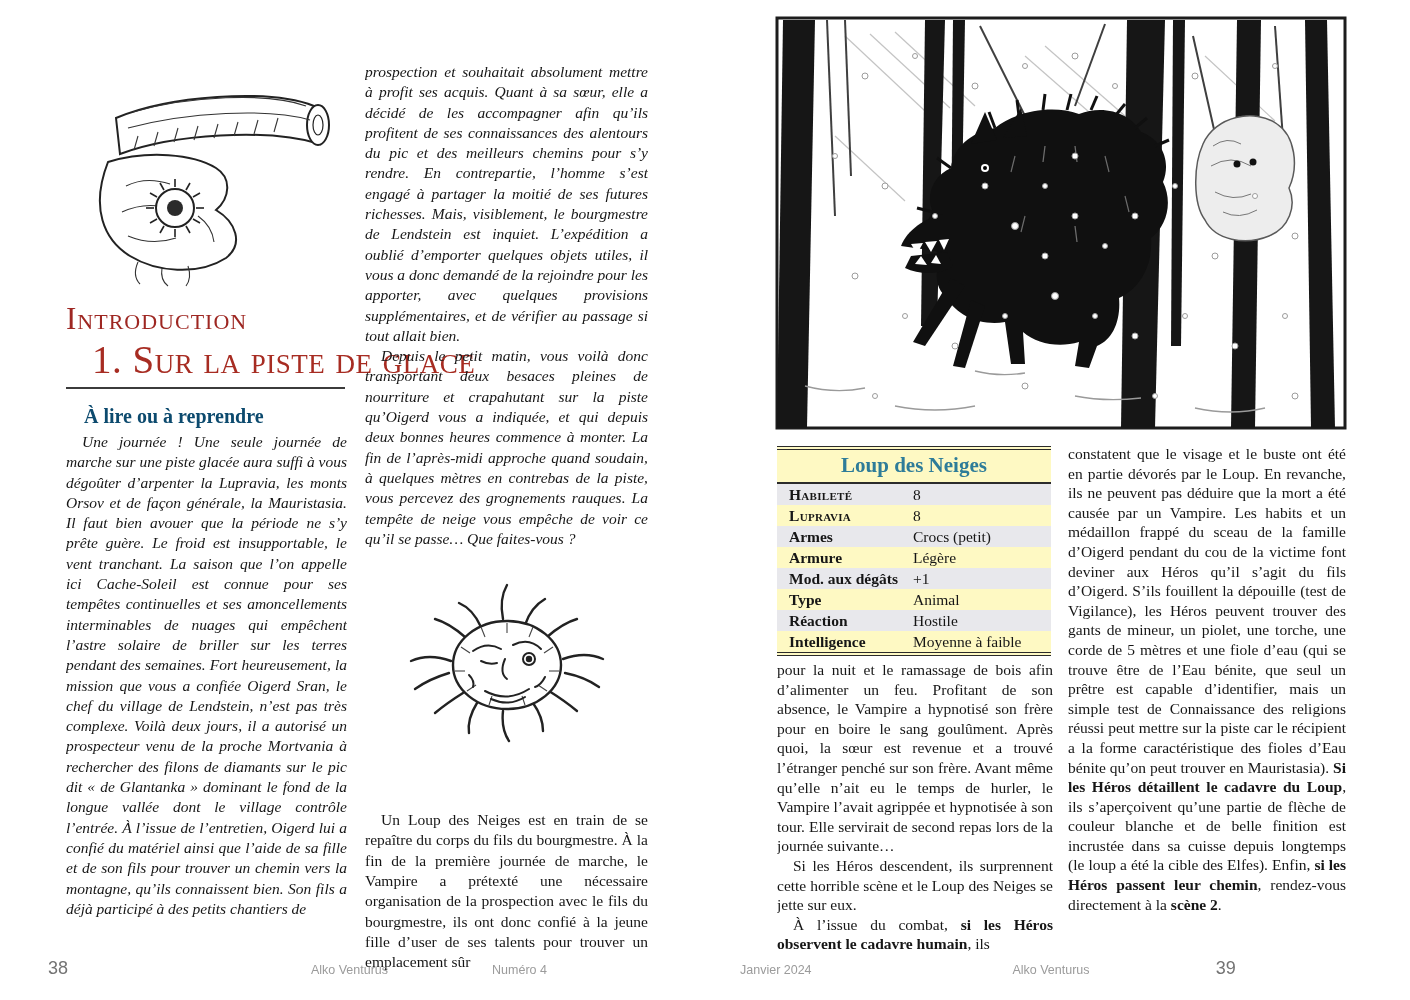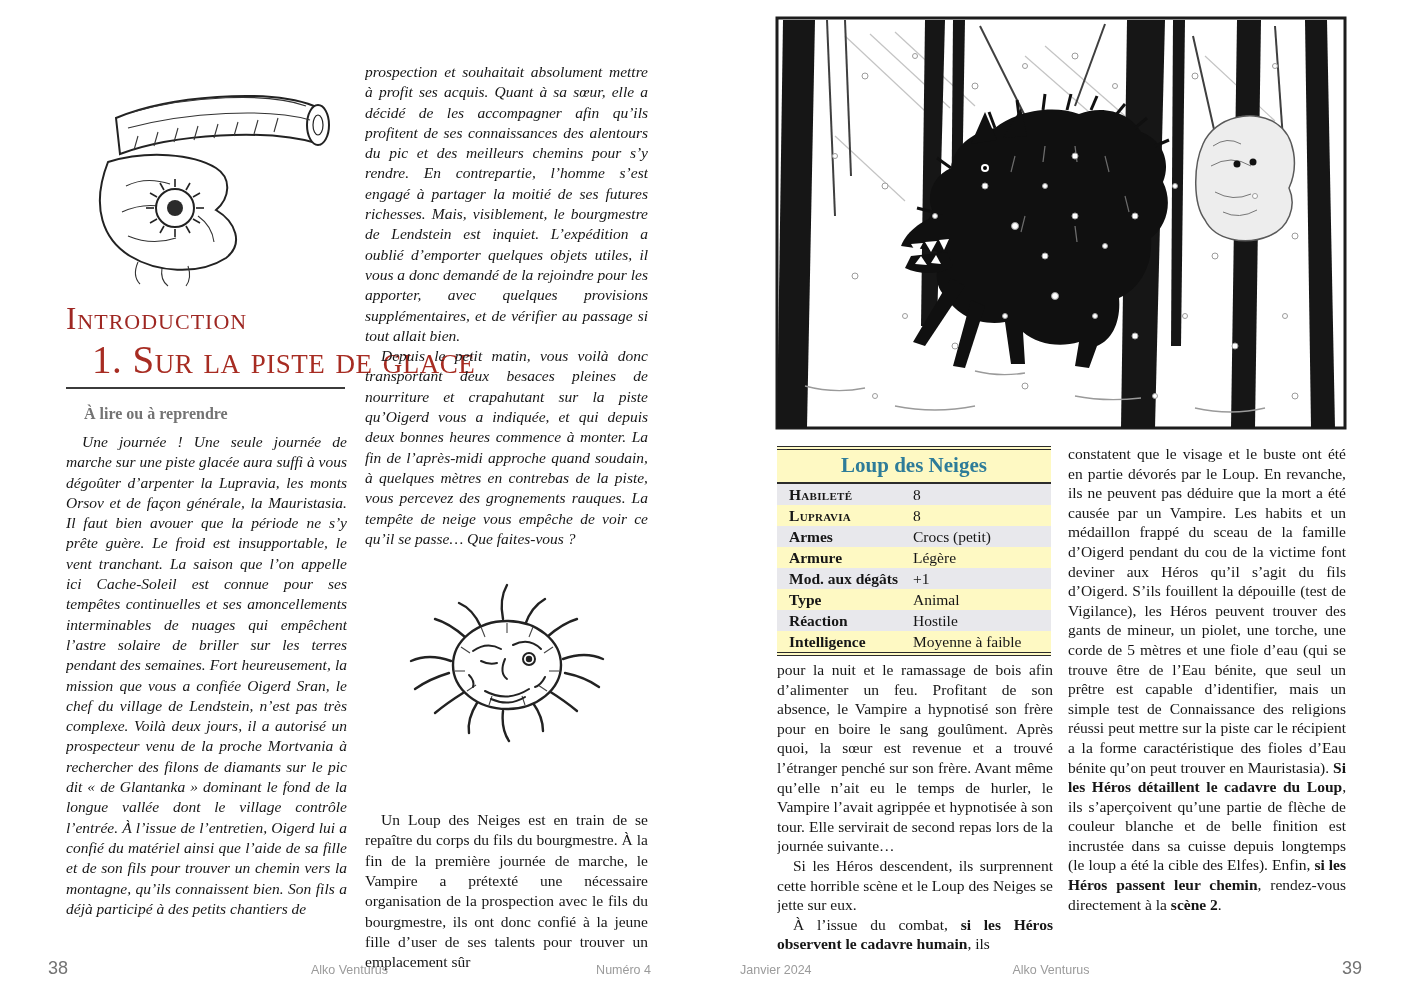--- a/index.html
+++ b/index.html
@@ -3,21 +3,21 @@
 <meta charset="utf-8">
 <style>
   html,body{margin:0;padding:0;background:#e8e8e8;}
   #canvas{position:relative;width:1410px;height:1000px;background:#ffffff;overflow:hidden;
           font-family:"Liberation Serif",serif;color:#161616;}
   .abs{position:absolute;}
   
   .kicker{font-variant:small-caps;font-size:31px;letter-spacing:1px;color:#9e2722;line-height:1;}
   .chap-title{font-variant:small-caps;font-size:39px;letter-spacing:.5px;color:#a72c22;line-height:1;}
   .head-rule{background:#3b3b3b;height:2px;}
-  .subhead{font-weight:700;font-size:16px;color:#737373;}
+  .subhead{font-weight:700;font-size:20px;color:#0c4a6e;}
   
   .col{text-align:justify;font-size:15.5px;line-height:20.3px;overflow:hidden;}
   .col p{margin:0;font-family:Liberation Serif, serif;}
   .ital{font-style:italic;}
   .ind{text-indent:16px;}
   .rp{line-height:19.6px;}
   .b{font-weight:700;}
   
   .stat{border-top:4px double #2b2b2b;border-bottom:4px double #2b2b2b;background:#fef9c3;}
   .stat-title{text-align:center;color:#2e7c99;font-weight:700;font-size:21px;padding:3px 0 4px;
@@ -25,21 +25,21 @@
   .stat-row{display:flex;align-items:center;height:21px;font-size:15.5px;padding:0 12px;}
   .stat-row.alt{background:#e8e8ec;}
   .stat-label{width:124px;flex:none;}
   .sc{font-variant:small-caps;font-weight:600;letter-spacing:.3px;}
   .bl{font-weight:700;}
   .stat-value{flex:1;}
   
   .footer{display:grid;grid-template-columns:1fr auto 1fr;align-items:baseline;
           font-family:"Liberation Sans",sans-serif;color:#9b9b9b;font-size:12.5px;}
   .footer .fc{text-align:center;}
-  .footer .fr{text-align:right;}
+  .footer .fr{text-align:center;}
   .pageno{font-size:18px;color:#737373;}
   .illo svg{display:block;}
 </style>
 </head>
 <body>
 
 <div id="canvas">
 
   <div class="abs illo" style="left:78px;top:66px;width:270px;height:222px;">
     <svg width="270" height="222" viewBox="0 0 270 222">

